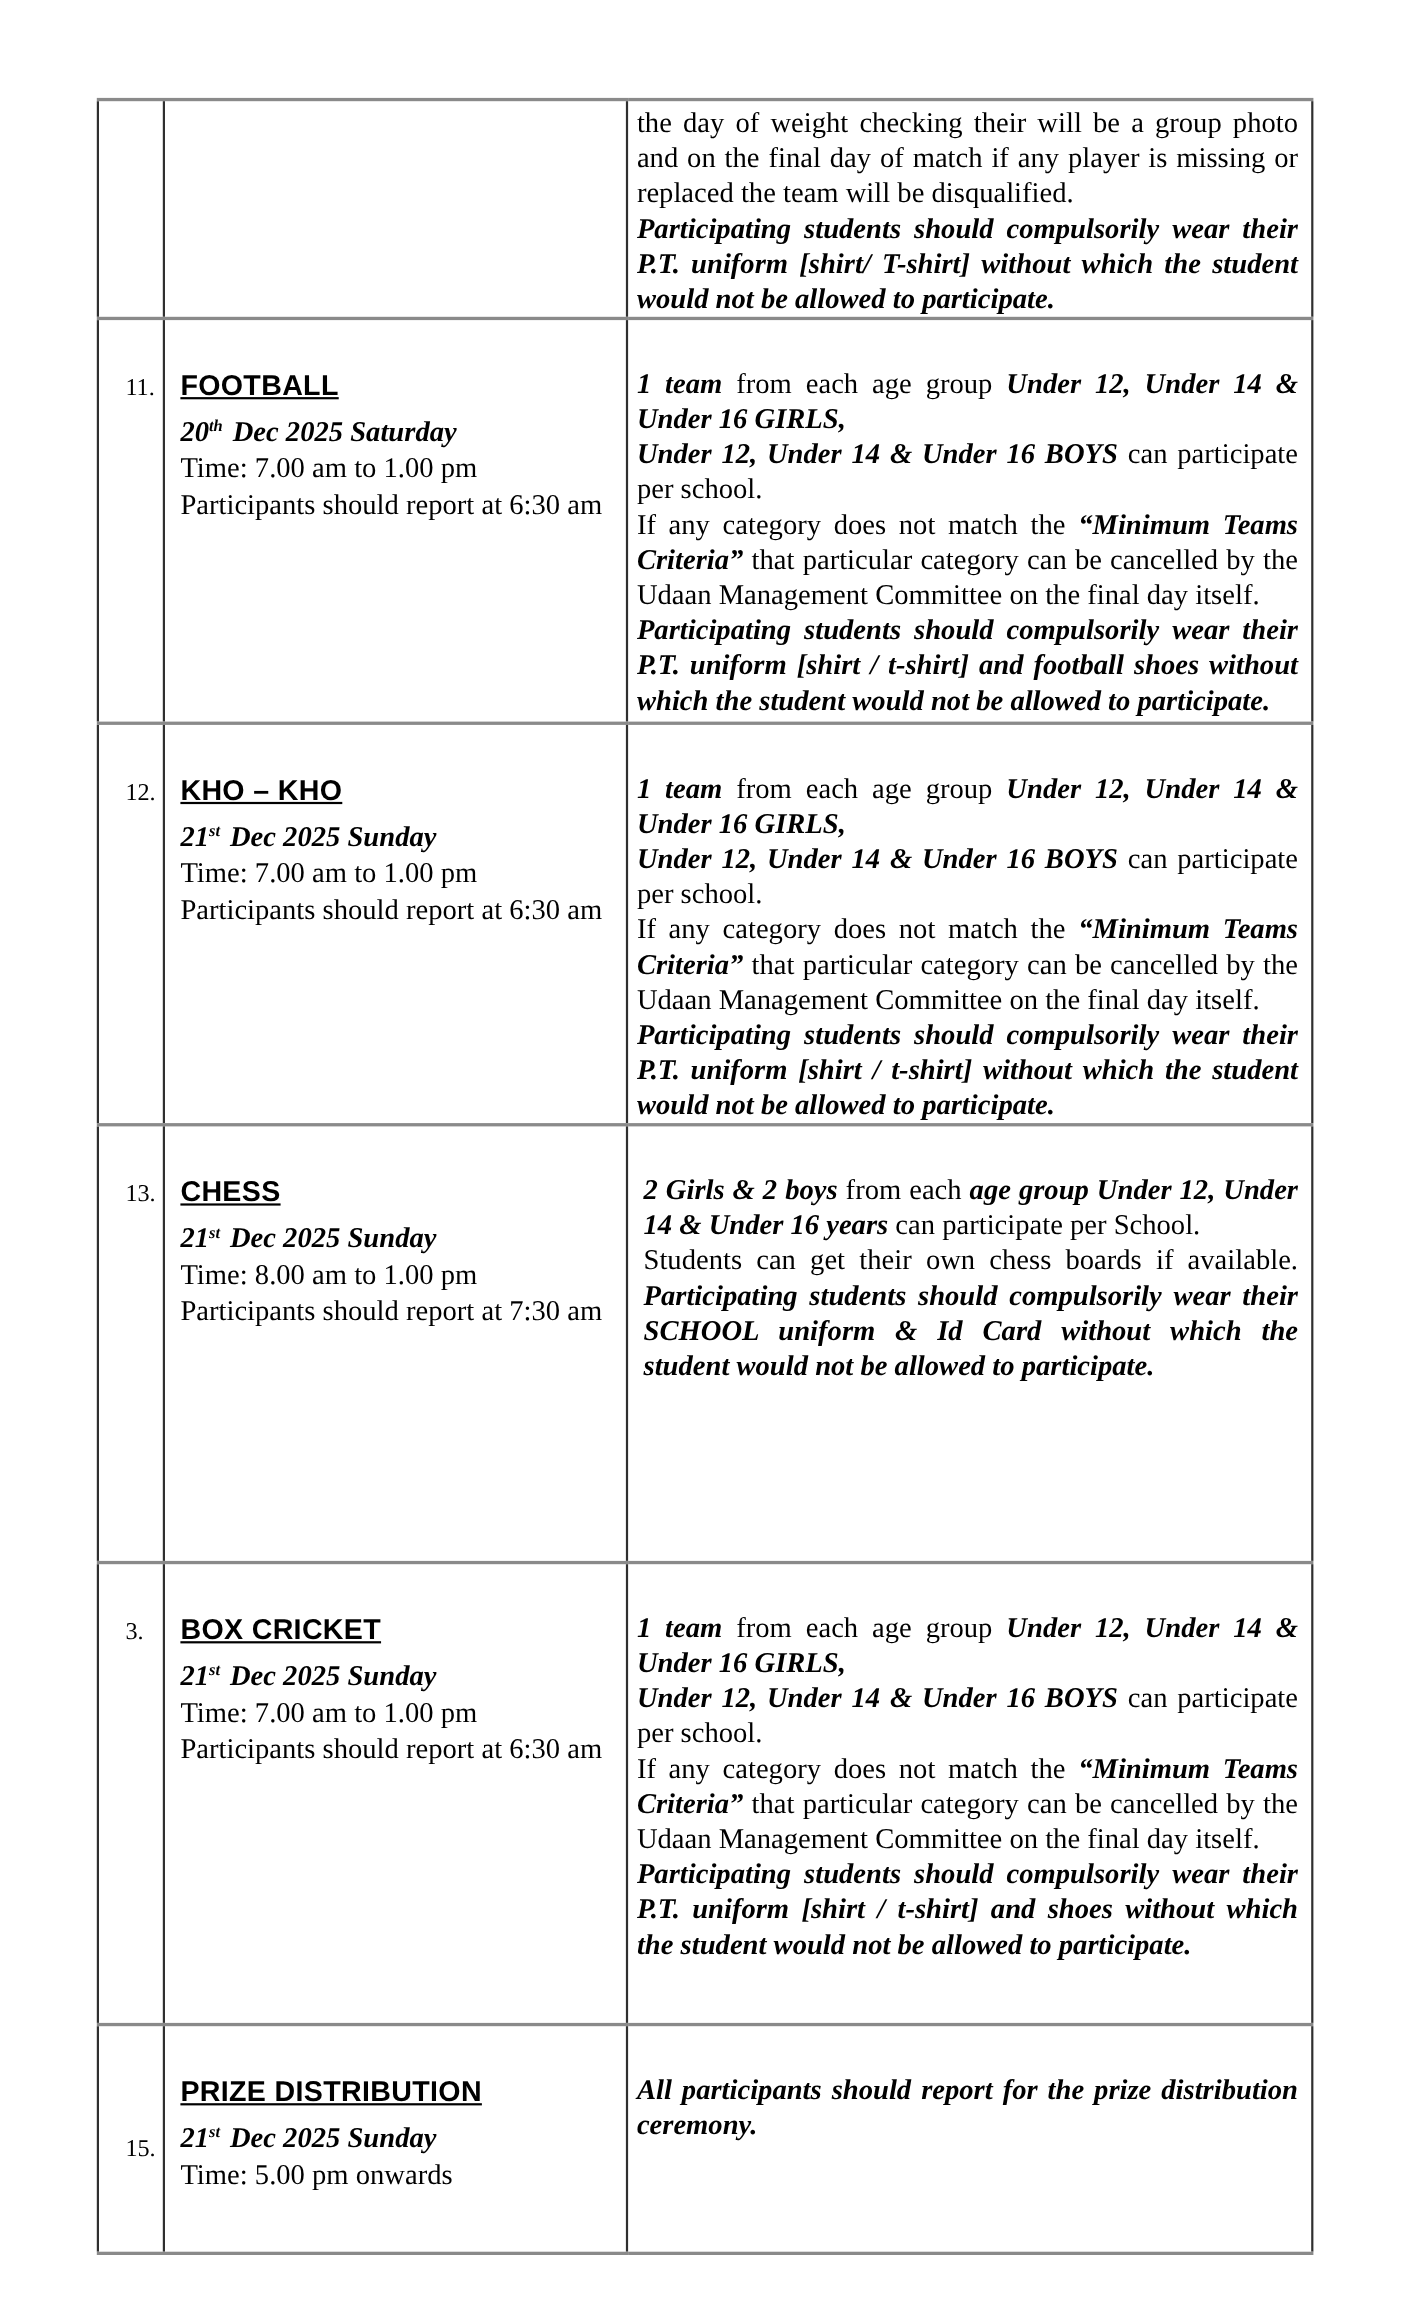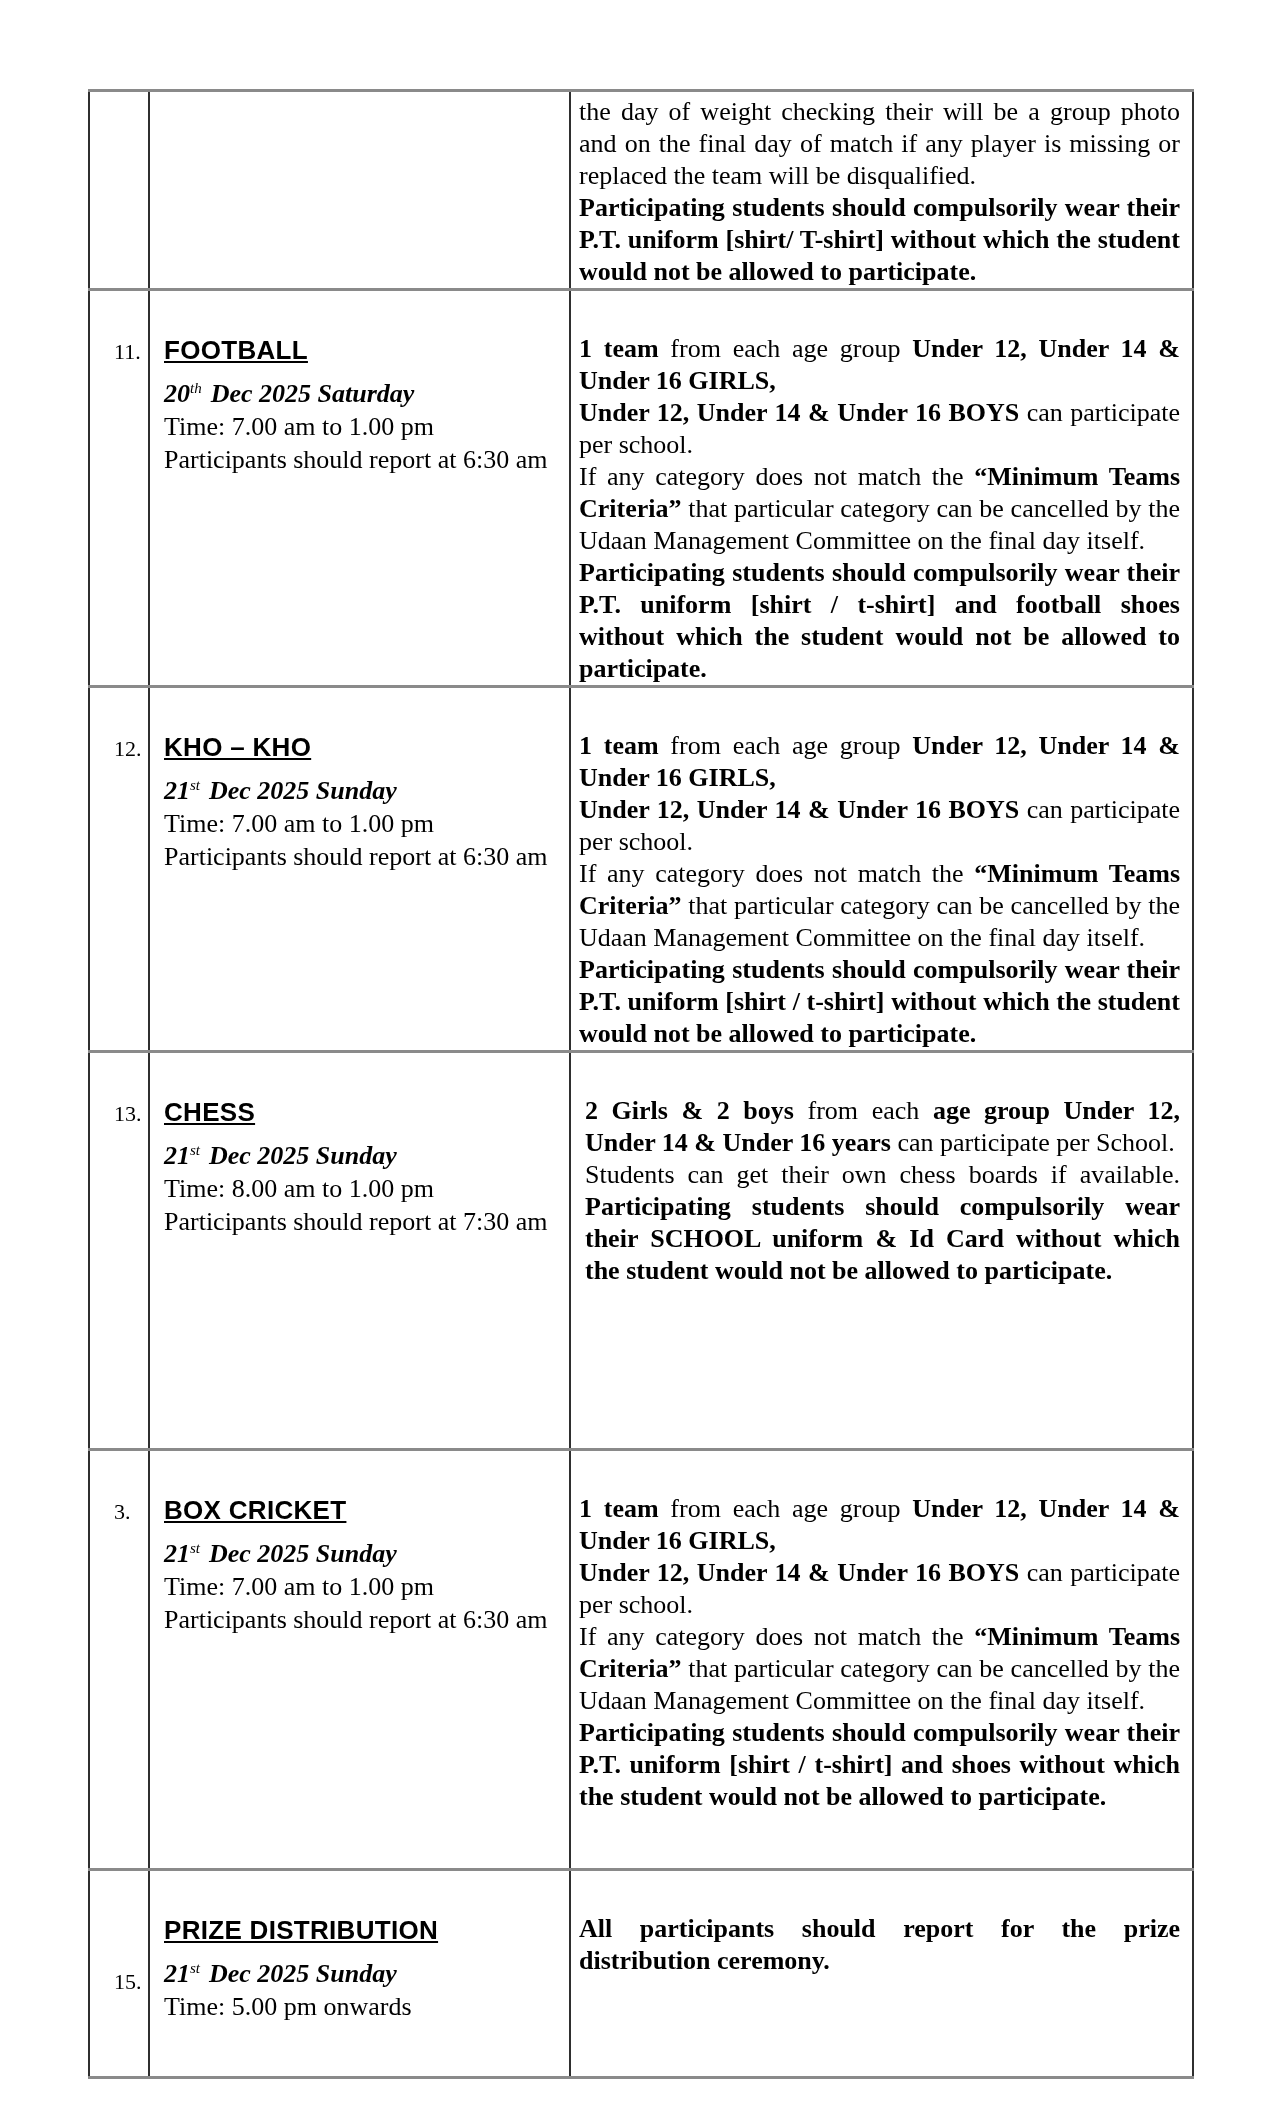--- a/index.html
+++ b/index.html
@@ -46,29 +46,29 @@
     font-weight: 700; font-size: 26px; line-height: 34px;
     letter-spacing: 0.3px;
     text-decoration: underline;
   }
   .event-date {
     font-size: 26px; font-weight: 700; font-style: italic;
     line-height: 33px; margin-top: 5px;
   }
   .event-date .sup {
     font-size: 15px; vertical-align: 9px; margin-right: 9px;
-    font-weight: 400; font-style: italic; text-align: right;
+    font-weight: 700; font-style: italic; text-align: right;
   }
   .event-time, .event-report { font-size: 26px; line-height: 33px; }
 
   .details-cell { padding: 42px 12px 0 8px; font-size: 26px; }
   tr.r10 .details-cell { padding-top: 4px; }
   .details-cell p { margin: 0; line-height: 32px; text-align: justify; }
   .details-cell p.sp { padding-left: 6px; }
-  .b { font-weight: 700; }
+  .b { font-weight: 700; font-style: italic; }
 </style>
 </head>
 <body>
 
 <div class="sheet">
   <table class="schedule">
     <colgroup>
         <col class="c1">
         <col class="c2">
         <col class="c3">

